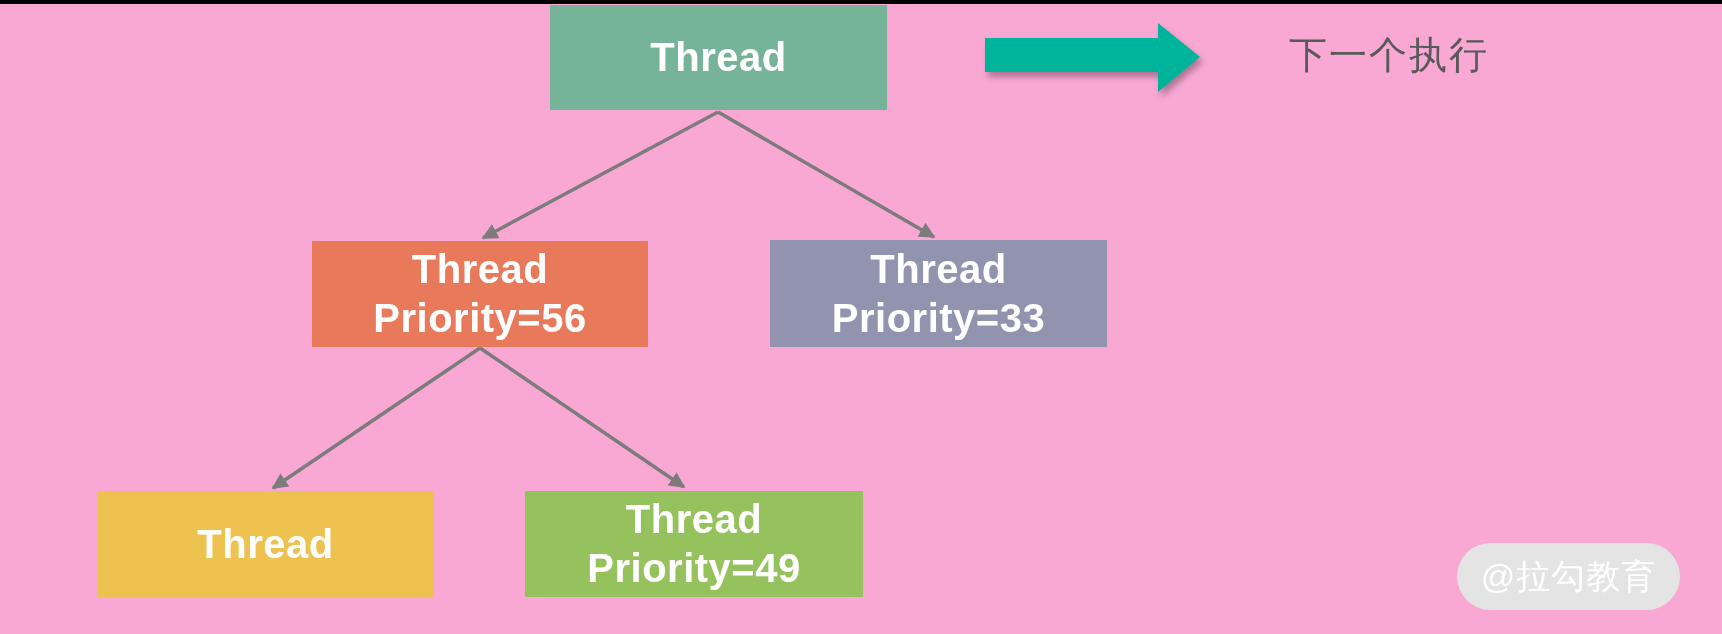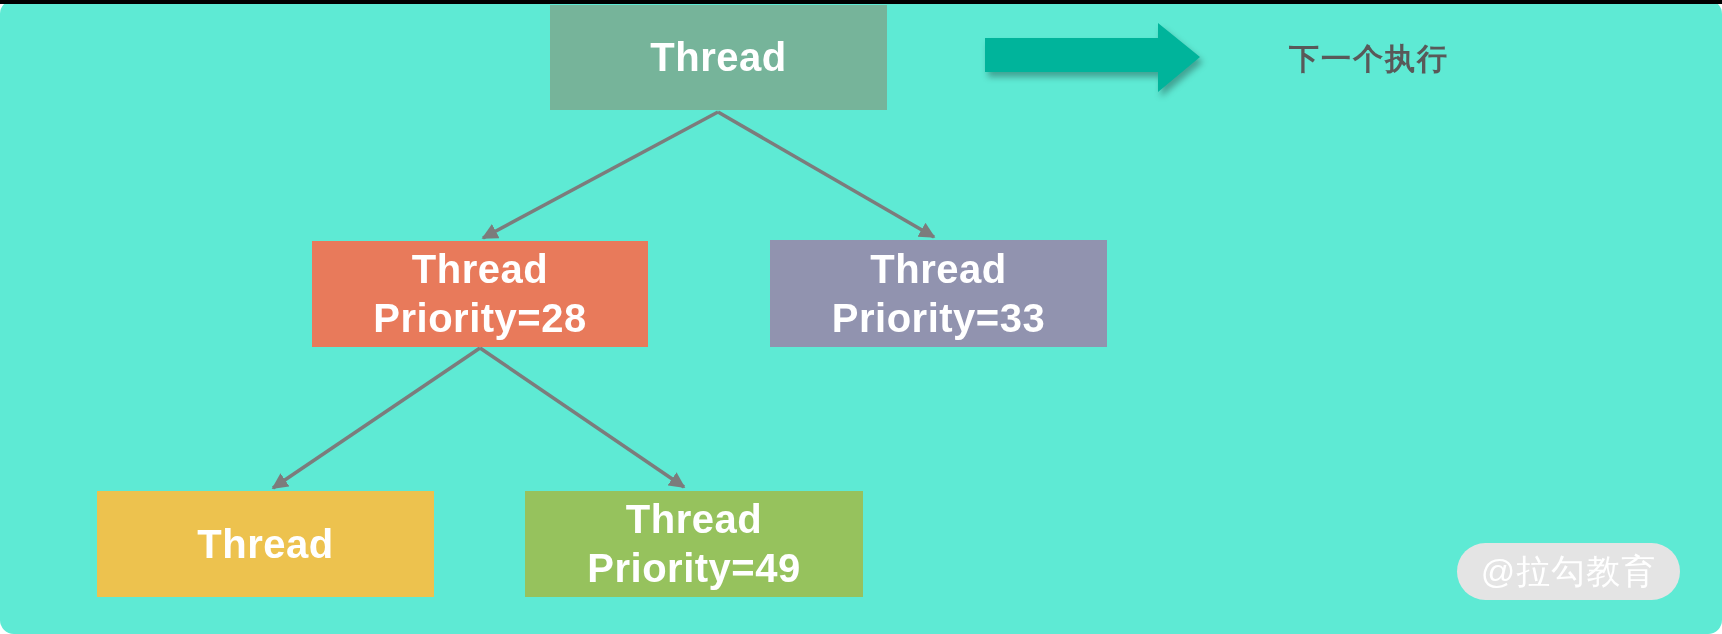--- a/index.html
+++ b/index.html
@@ -1,19 +1,19 @@
 <!DOCTYPE html>
 <html><head>
 <meta charset="utf-8">
 <style>
   * { margin: 0; padding: 0; box-sizing: border-box; }
   html, body { width: 1722px; height: 634px; background: #ffffff; overflow: hidden; }
   body { font-family: "Liberation Sans", "DejaVu Sans", sans-serif; }
 
-  .canvas { position: relative; width: 1722px; height: 634px; background: #5eead4; border-radius: 14px; }
+  .canvas { position: relative; width: 1722px; height: 634px; background: #f9a8d4; }
 
   .top-bar { position: absolute; left: 0; top: 0; width: 1722px; height: 4px; }
 
   .connectors { position: absolute; left: 0; top: 0; width: 1722px; height: 634px; pointer-events: none; }
   .connectors line { stroke-width: 3.5px; fill: none; }
 
   .node {
     position: absolute;
     display: flex; flex-direction: column;
     align-items: center; justify-content: center;
@@ -30,29 +30,29 @@
   .node-12    { left: 97px;  top: 491px; width: 337px; height: 106px; }
   .node-27    { left: 525px; top: 491px; width: 338px; height: 106px; }
 
   .legend { position: absolute; left: 0; top: 0; }
   .legend-arrow-svg {
     position: absolute; left: 980px; top: 18px;
     width: 230px; height: 85px;
     filter: drop-shadow(3px 5px 3px rgba(0,0,0,0.30));
   }
   .legend-label {
-    position: absolute; left: 1289px; top: 39px;
-    font-size: 30px; font-weight: bold;
+    position: absolute; left: 1289px; top: 30px;
+    font-size: 38px; font-weight: normal;
     letter-spacing: 2px;
     white-space: nowrap;
   }
 
   .watermark {
     position: absolute; left: 1457px; top: 543px;
-    width: 223px; height: 57px;
+    width: 223px; height: 67px;
     border-radius: 34px;
     display: flex; align-items: center; justify-content: center;
     font-size: 34px;
     letter-spacing: 1px;
   }
 </style>
 </head>
 <body>
 
 <div class="canvas">
@@ -70,21 +70,21 @@
     <line x1="480" y1="348" x2="273" y2="488" marker-end="url(#arrowhead)" style="stroke: rgb(124, 124, 124);"></line>
     <line x1="480" y1="348" x2="684" y2="487" marker-end="url(#arrowhead)" style="stroke: rgb(124, 124, 124);"></line>
   </svg>
 
   <div class="node node-root" style="background-color: rgb(118, 180, 154);">
     <div>Thread</div>
   </div>
 
   <div class="node node-56" style="background-color: rgb(232, 122, 91);">
     <div>Thread</div>
-    <div>Priority=28</div>
+    <div>Priority=56</div>
   </div>
 
   <div class="node node-33" style="background-color: rgb(145, 147, 175);">
     <div>Thread</div>
     <div>Priority=33</div>
   </div>
 
   <div class="node node-12" style="background-color: rgb(237, 194, 78);">
     <div>Thread</div>
   </div>

